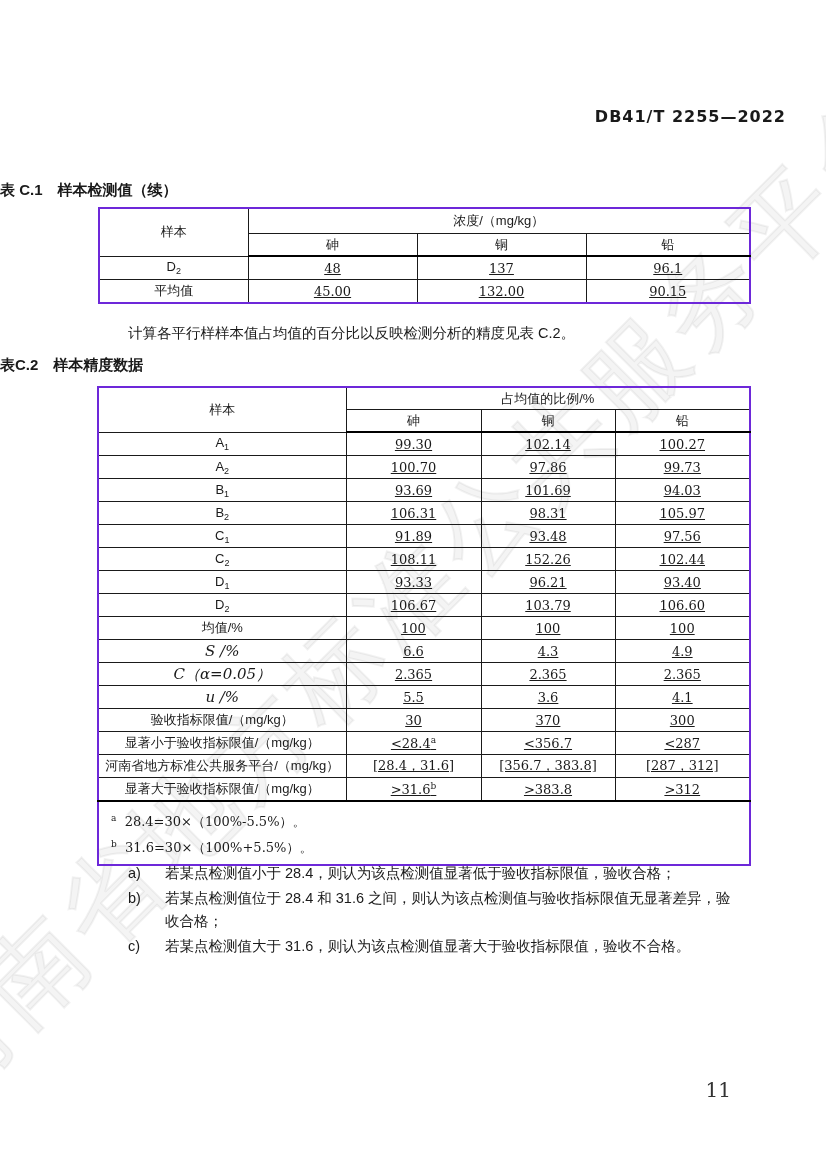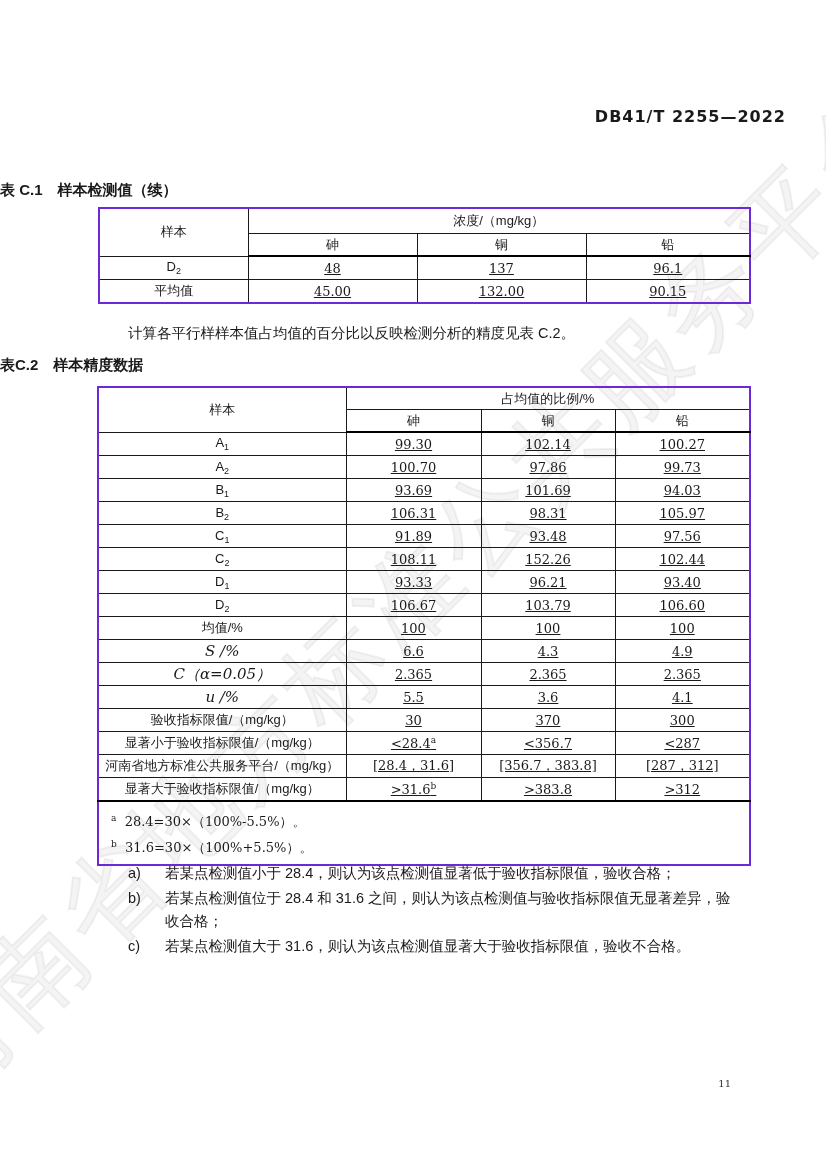--- a/index.html
+++ b/index.html
@@ -107,21 +107,21 @@
     line-height: 23px;
   }
   .explain-intro { margin: 0 0 4px 0; }
   .list-item { display: flex; margin-top: 2px; }
   .list-marker { flex: 0 0 37px; }
   .list-text { flex: 1; }
   .page-number {
     position: absolute;
     top: 1078px;
     right: 95px;
-    font-size: 10px;
+    font-size: 20px;
     font-family: "DejaVu Serif", serif;
     color: #333;
   }
 </style>
 </head>
 <body>
 
 <div class="page">
 
   <div class="watermark">河南省地方标准公共服务平台</div>

